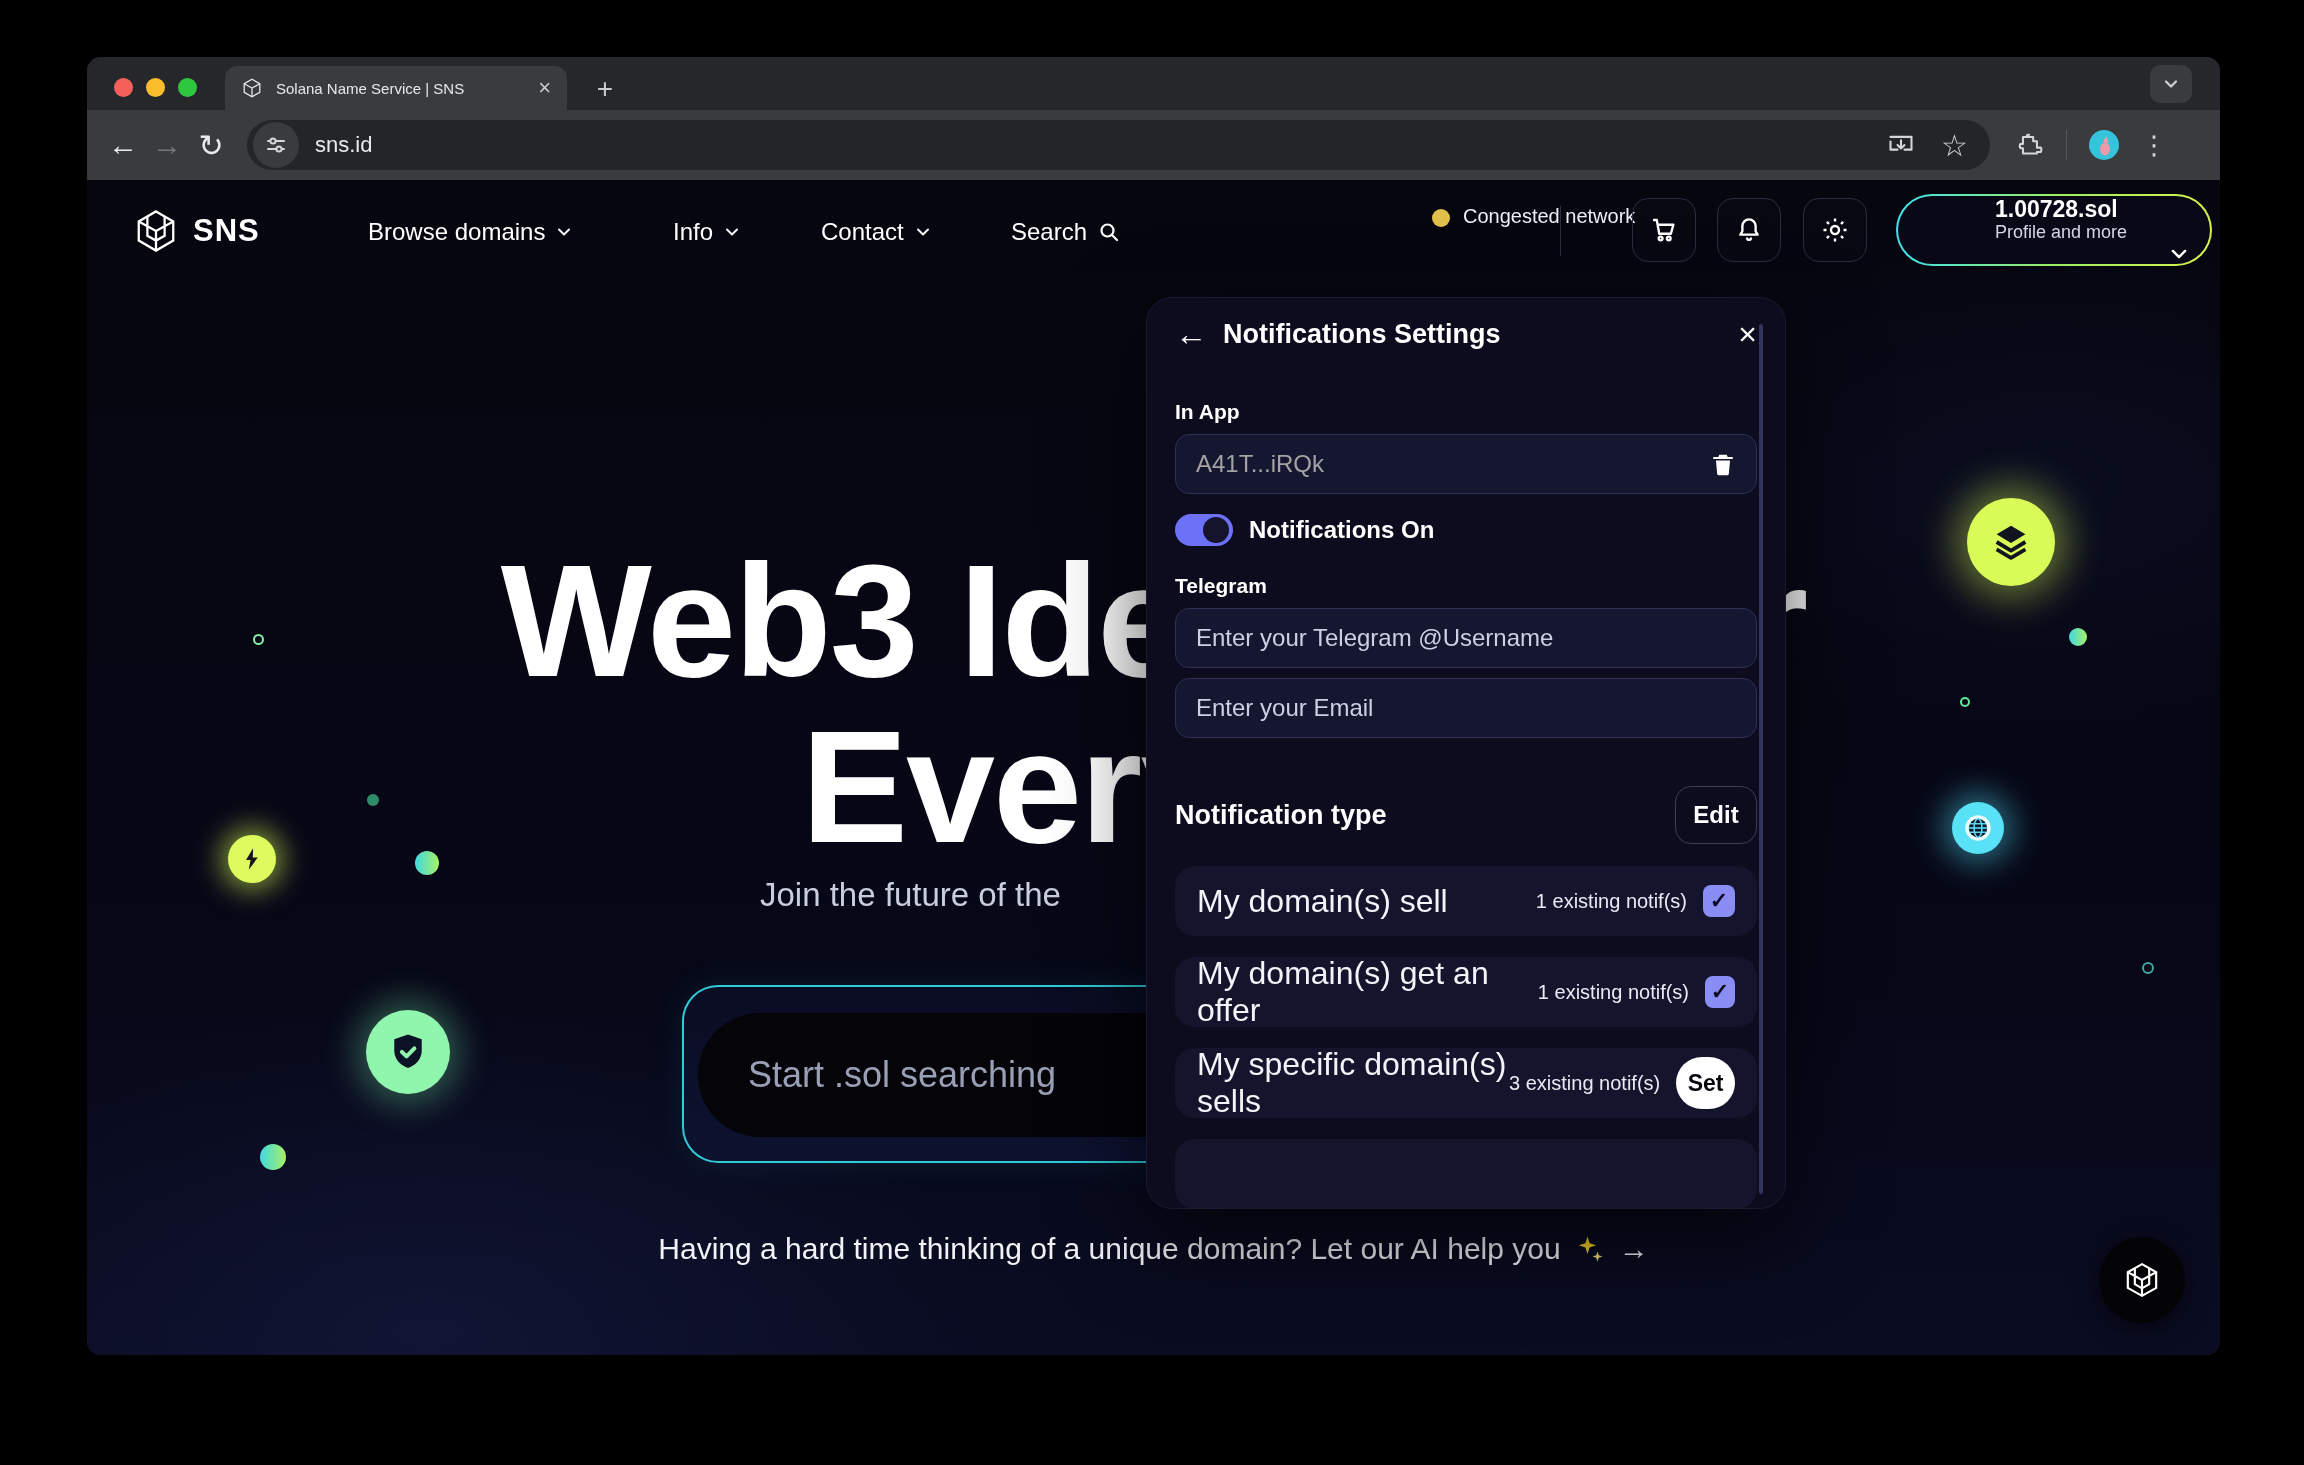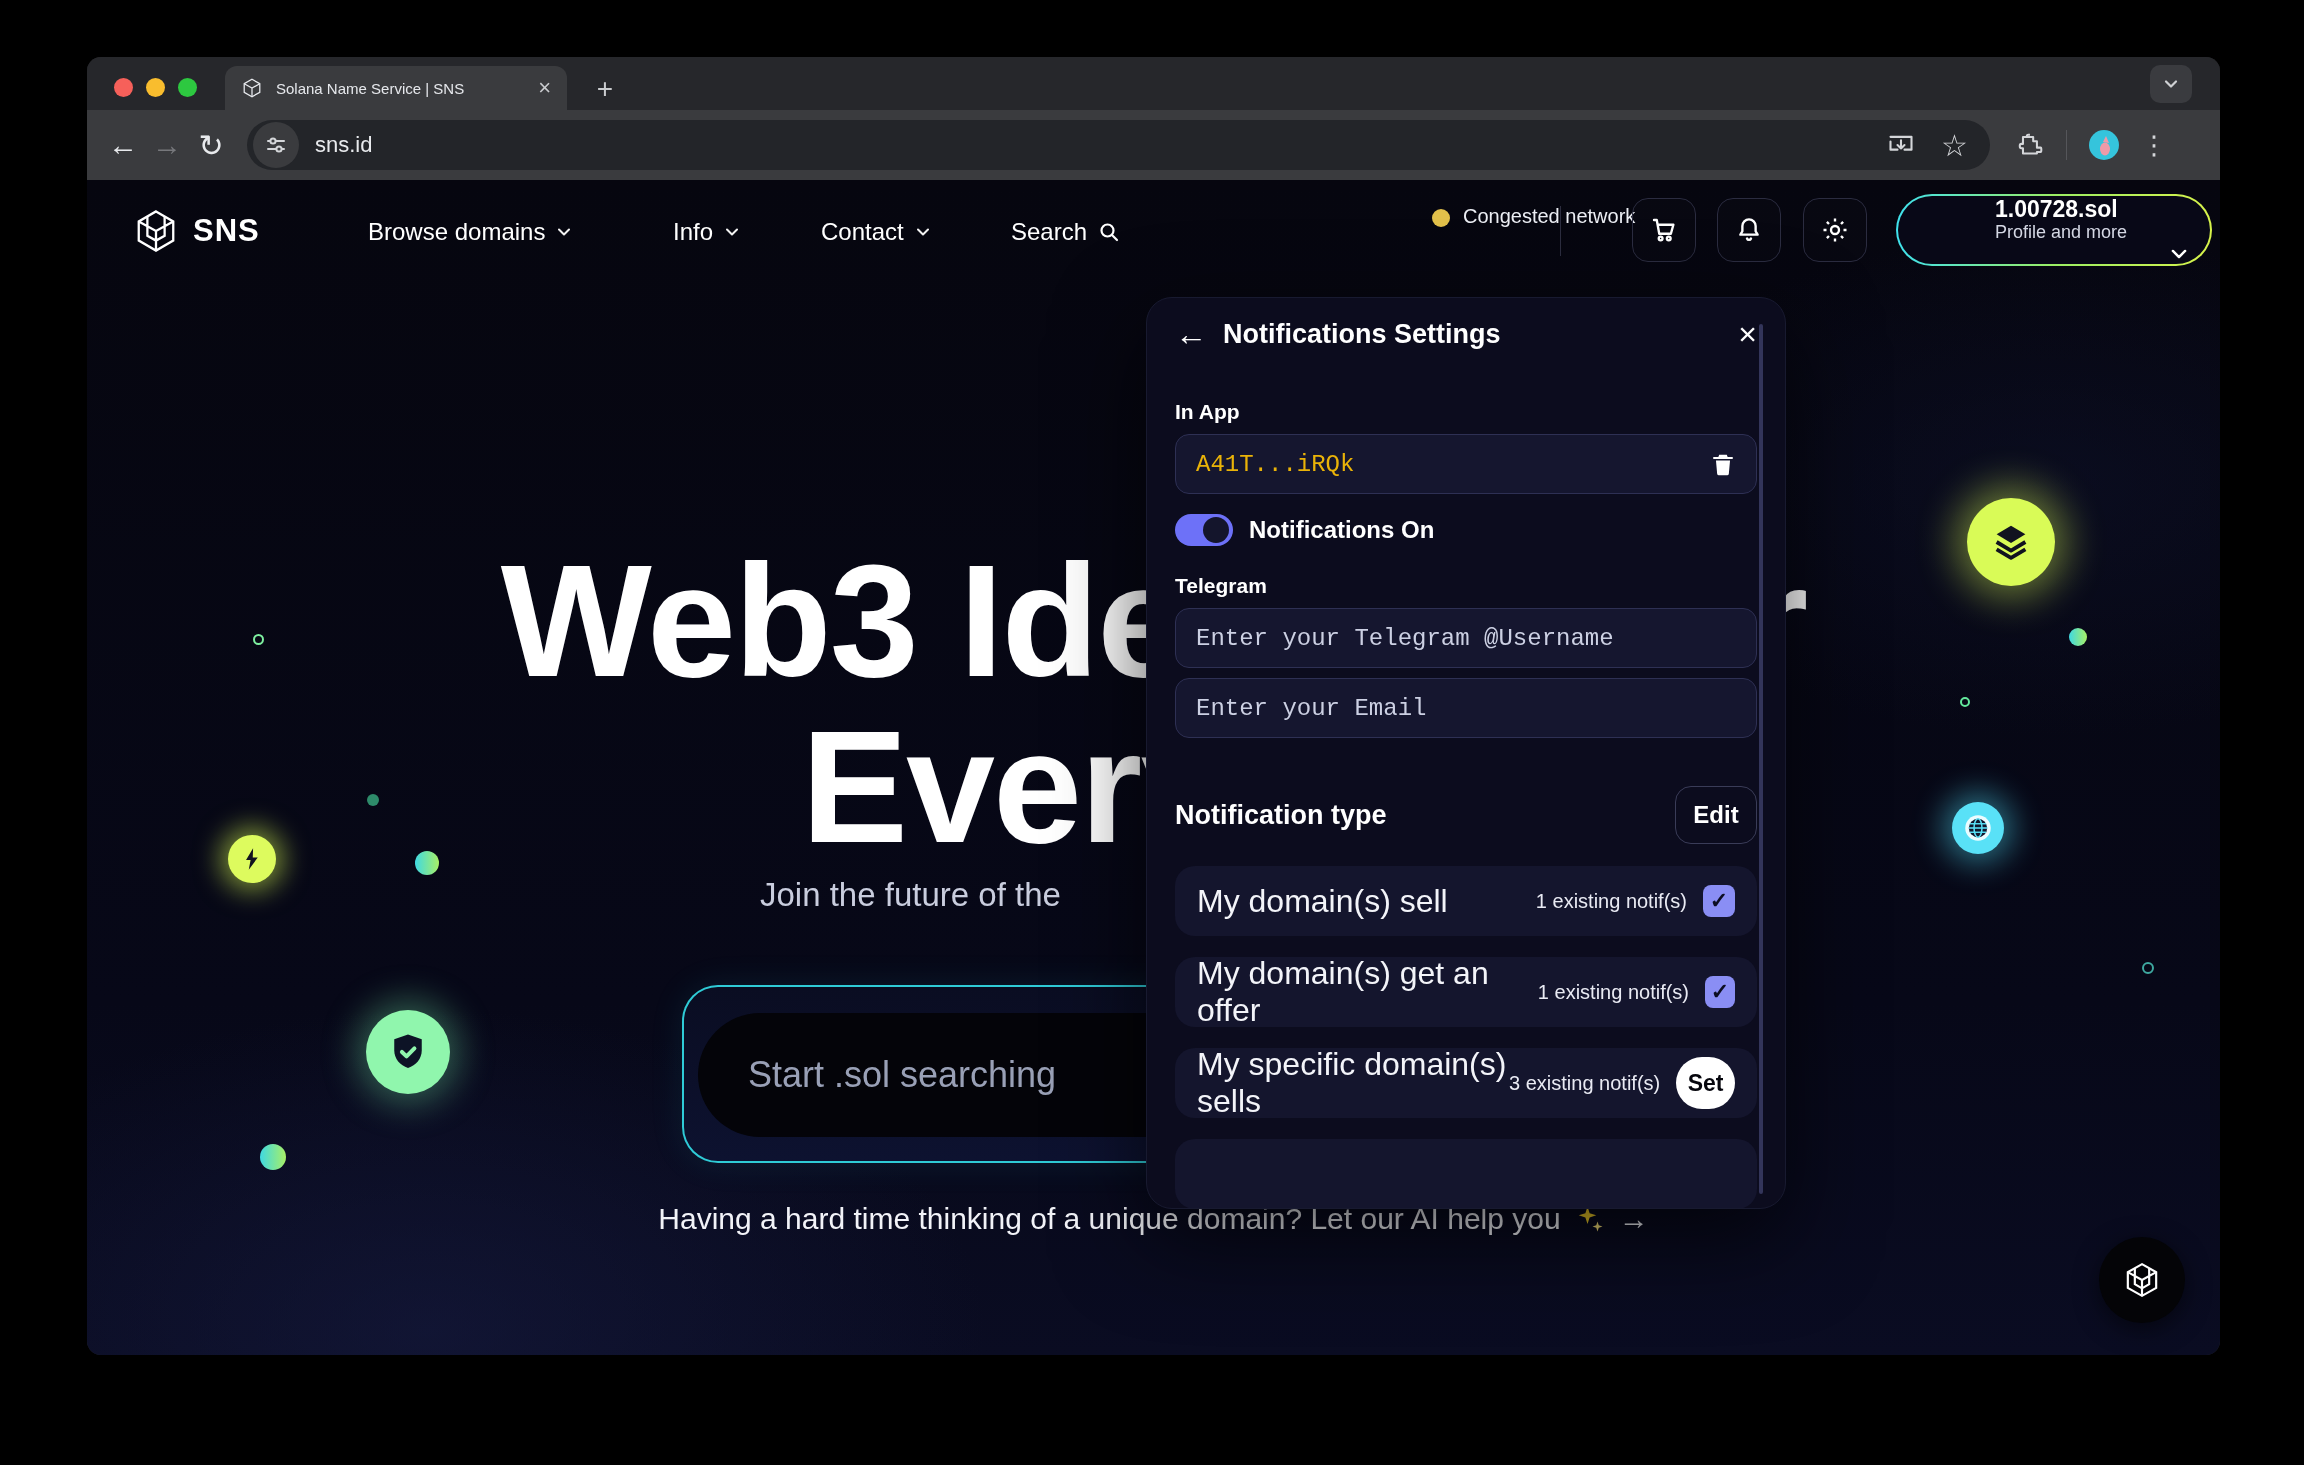--- a/index.html
+++ b/index.html
@@ -80,41 +80,41 @@
   .hero-h { position:absolute; left:0; top:358px; width:100%; text-align:center;
     font-size:160px; font-weight:700; line-height:166px; letter-spacing:-2px; color:#fff; white-space:nowrap; }
   .hero-sub { position:absolute; left:673px; top:696px; font-size:33px; color:#c9cdde; white-space:nowrap; }
   .searchwrap { position:absolute; left:595px; top:805px; width:942px; height:178px; border-radius:36px;
     border:2px solid rgba(49,214,224,.95); background:linear-gradient(180deg,#0a0d22,#0d1230);
     box-shadow:0 0 34px rgba(40,200,220,.10); }
   .searchfield { position:absolute; left:14px; top:26px; width:714px; height:124px; border-radius:62px;
     background:#040409; border:none; outline:none; color:#e8eaf2; font-size:36px; padding:0 50px;
     font-family:"Liberation Sans", sans-serif; }
   .searchfield::placeholder { color:#99a0b6; opacity:1; }
-  .airow { position:absolute; left:0; top:1022px; width:100%; display:flex; align-items:center;
+  .airow { position:absolute; left:0; top:1052px; width:100%; display:flex; align-items:center;
     justify-content:center; gap:14px; font-size:30px; color:#f2f3f8; }
 
   
   .blob { position:absolute; border-radius:50%; display:flex; align-items:center; justify-content:center; }
   .fab { position:absolute; left:2012px; top:1057px; width:86px; height:86px; border-radius:50%;
     background:#040407; display:flex; align-items:center; justify-content:center; box-shadow:0 6px 24px rgba(0,0,0,.55); }
 
   
   .modal { position:absolute; left:1059px; top:117px; width:640px; height:912px; border-radius:26px;
     background:#0c0c1e; border:1px solid #181a30; box-shadow:0 30px 90px rgba(0,0,0,.65);
     padding:14px 28px; overflow:hidden; z-index:50; }
   .m-head { display:flex; align-items:center; height:44px; }
   .m-back { font-size:32px; color:#fff; }
   .m-title { font-size:27px; font-weight:700; margin-left:16px; }
   .m-close { margin-left:auto; font-size:32px; color:#fff; line-height:1; }
   .m-label { margin-top:44px; font-size:21px; font-weight:700; }
   .m-input { margin-top:10px; height:60px; border-radius:14px; background:#15162f; border:1.5px solid #2e3054;
     display:flex; align-items:center; padding:0 20px; }
-  .m-input input { flex:1; background:transparent; border:none; outline:none; color:#eab308; font-size:24px;
-    font-family:Liberation Mono, monospace; }
+  .m-input input { flex:1; background:transparent; border:none; outline:none; color:#a3a3a3; font-size:24px;
+    font-family:Liberation Sans, sans-serif; }
   .m-input input::placeholder { color:#ccd0e3; opacity:1; }
   .togglerow { margin-top:20px; display:flex; align-items:center; gap:16px; }
   .toggle { width:58px; height:32px; border-radius:16px; background:#6d71f8; position:relative; }
   .toggle .knob { position:absolute; right:4px; top:3px; width:26px; height:26px; border-radius:50%; background:#14152c; }
   .togglelabel { font-size:24px; font-weight:700; }
   .typerow { margin-top:48px; display:flex; align-items:center; }
   .typeheading { font-size:27px; font-weight:700; }
   .editbtn { margin-left:auto; width:82px; height:58px; border-radius:16px; border:1.5px solid #3a3c58;
     background:transparent; color:#fff; font-size:24px; font-weight:700; font-family:"Liberation Sans", sans-serif; }
   .notifrow { margin-top:22px; height:70px; border-radius:20px; background:#14152d;

